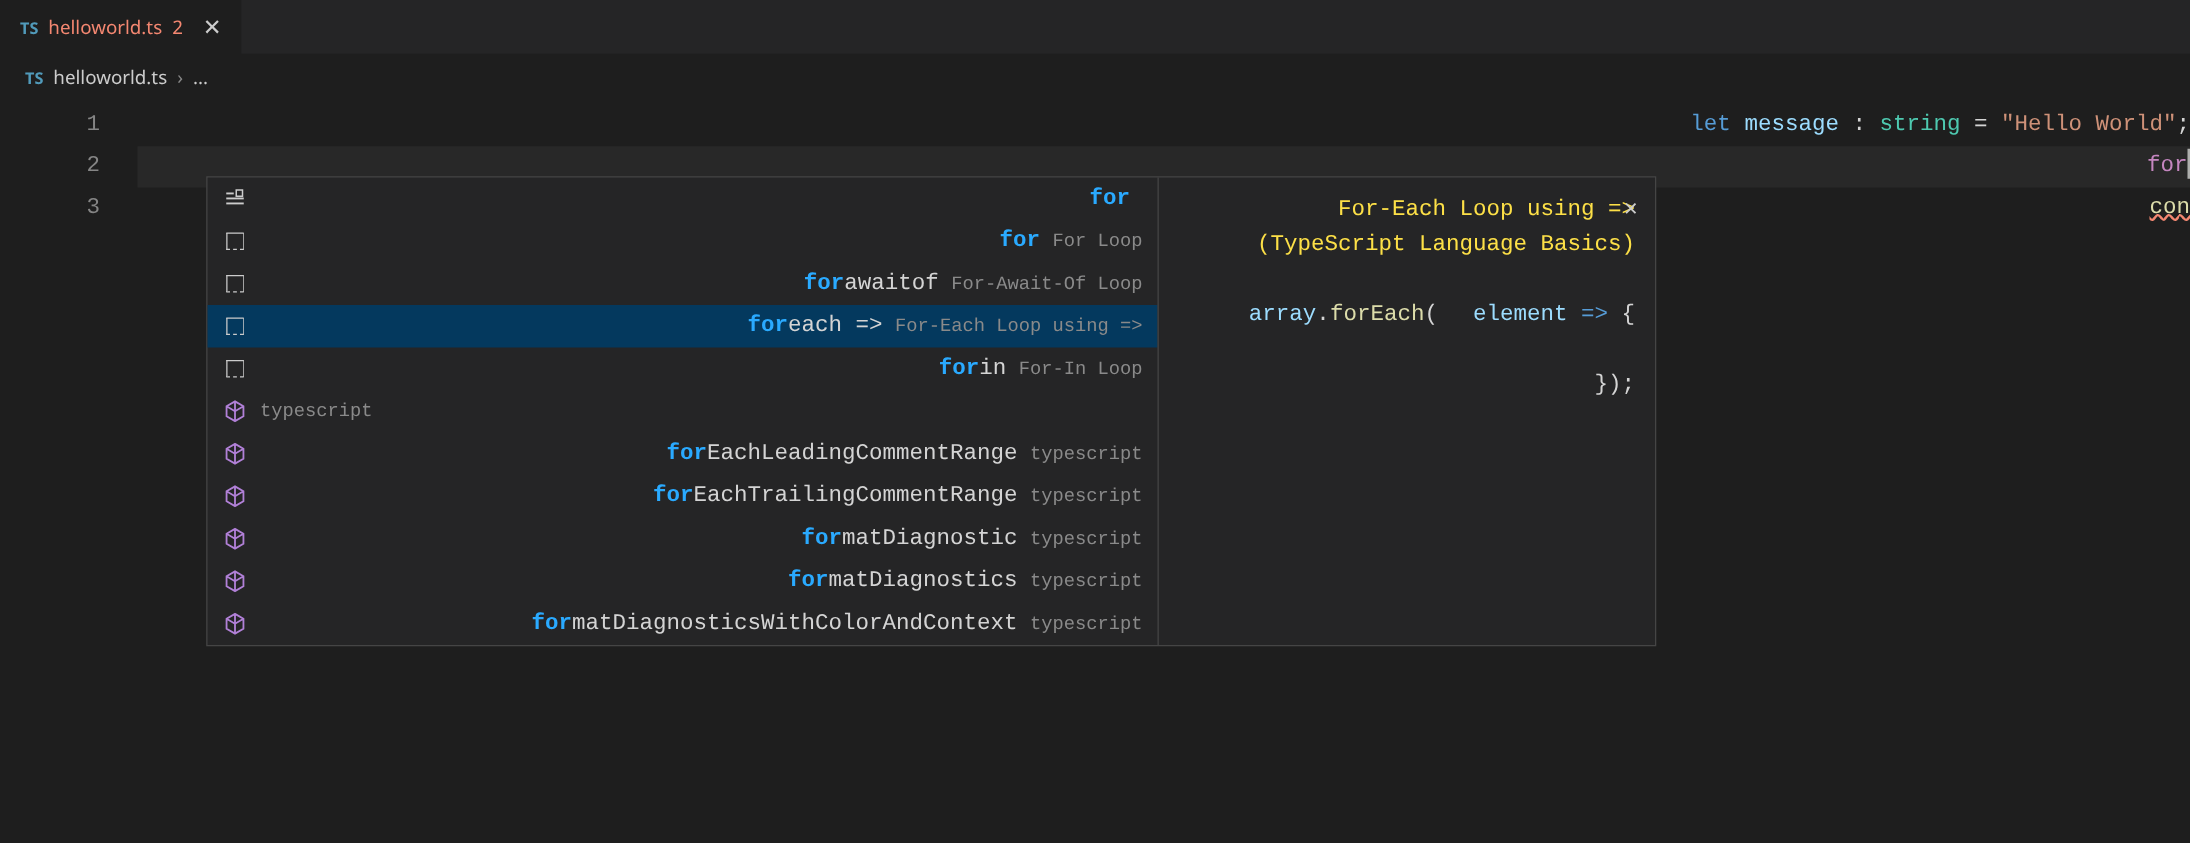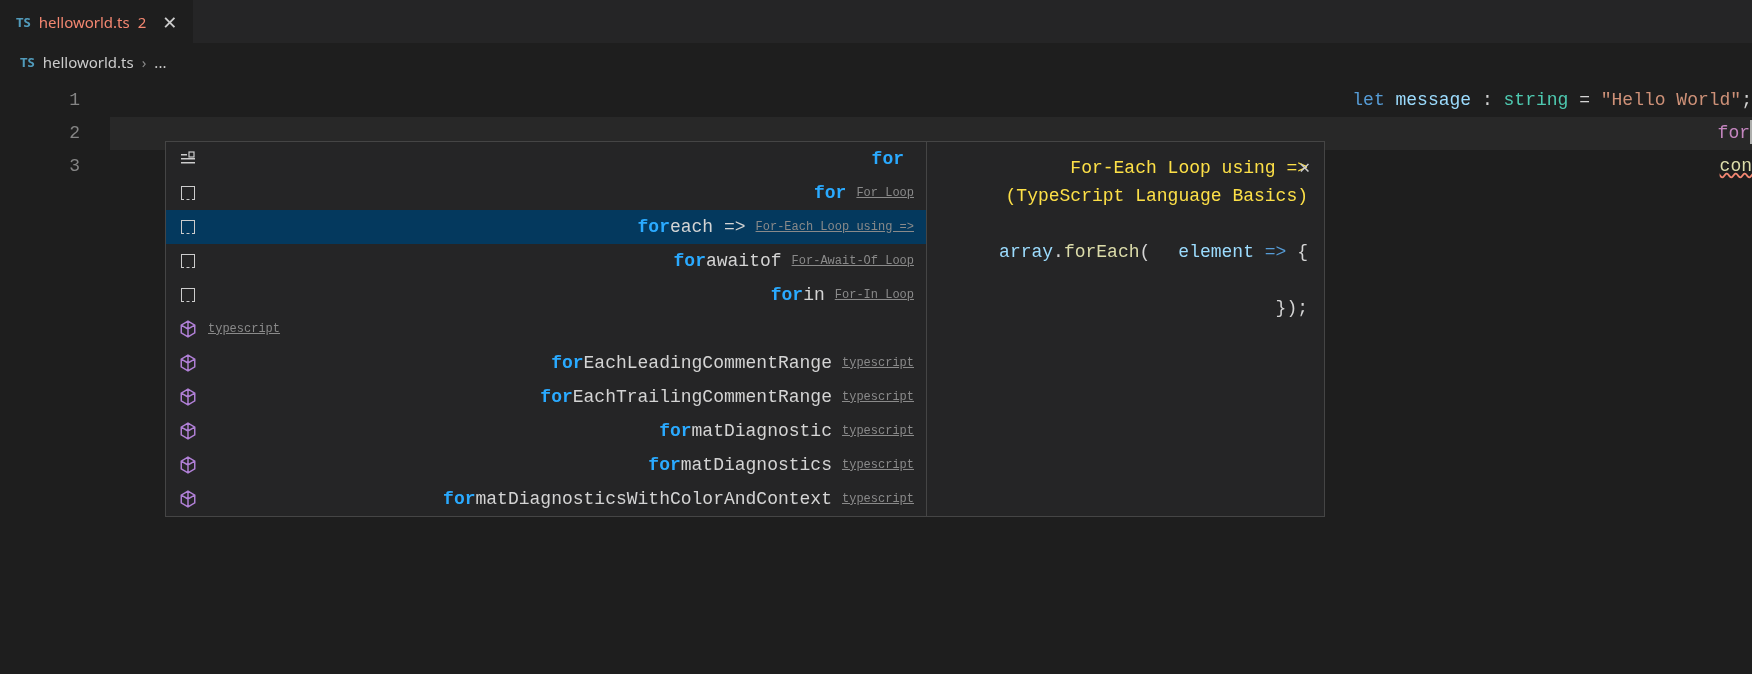--- a/index.html
+++ b/index.html
@@ -171,22 +171,21 @@
       color: #d4d4d4;
     }
     
     .suggest-match {
       color: #2aaaff;
       font-weight: bold;
     }
     
     .suggest-desc {
       color: #8a8a8a;
-      font-size: 12px;
-      text-decoration: underline;
+      font-size: 15px;
     }
     
     .suggest-doc {
       width: 398px;
       border-left: 1px solid #454545;
       padding: 12px 16px;
       position: relative;
       line-height: 28px;
     }
     
@@ -257,33 +256,33 @@
             <span class="suggest-label"><span class="suggest-match">for</span><span></span></span>
             <span class="suggest-desc"></span>
           </div>
           <div class="suggest-item">
             <span class="suggest-icon">
               <span class="icon-snippet" style="border-bottom-style: dashed;"></span>
             </span>
             <span class="suggest-label"><span class="suggest-match">for</span><span></span></span>
             <span class="suggest-desc">For Loop</span>
           </div>
+          <div class="suggest-item">
+            <span class="suggest-icon">
+              <span class="icon-snippet" style="border-bottom-style: dashed;"></span>
+            </span>
+            <span class="suggest-label"><span class="suggest-match">for</span><span>awaitof</span></span>
+            <span class="suggest-desc">For-Await-Of Loop</span>
+          </div>
           <div class="suggest-item selected">
             <span class="suggest-icon">
               <span class="icon-snippet" style="border-bottom-style: dashed;"></span>
             </span>
             <span class="suggest-label"><span class="suggest-match">for</span><span>each =&gt;</span></span>
             <span class="suggest-desc">For-Each Loop using =&gt;</span>
-          </div>
-          <div class="suggest-item">
-            <span class="suggest-icon">
-              <span class="icon-snippet" style="border-bottom-style: dashed;"></span>
-            </span>
-            <span class="suggest-label"><span class="suggest-match">for</span><span>awaitof</span></span>
-            <span class="suggest-desc">For-Await-Of Loop</span>
           </div>
           <div class="suggest-item">
             <span class="suggest-icon">
               <span class="icon-snippet" style="border-bottom-style: dashed;"></span>
             </span>
             <span class="suggest-label"><span class="suggest-match">for</span><span>in</span></span>
             <span class="suggest-desc">For-In Loop</span>
           </div>
           <div class="suggest-item">
             <span class="suggest-icon">

